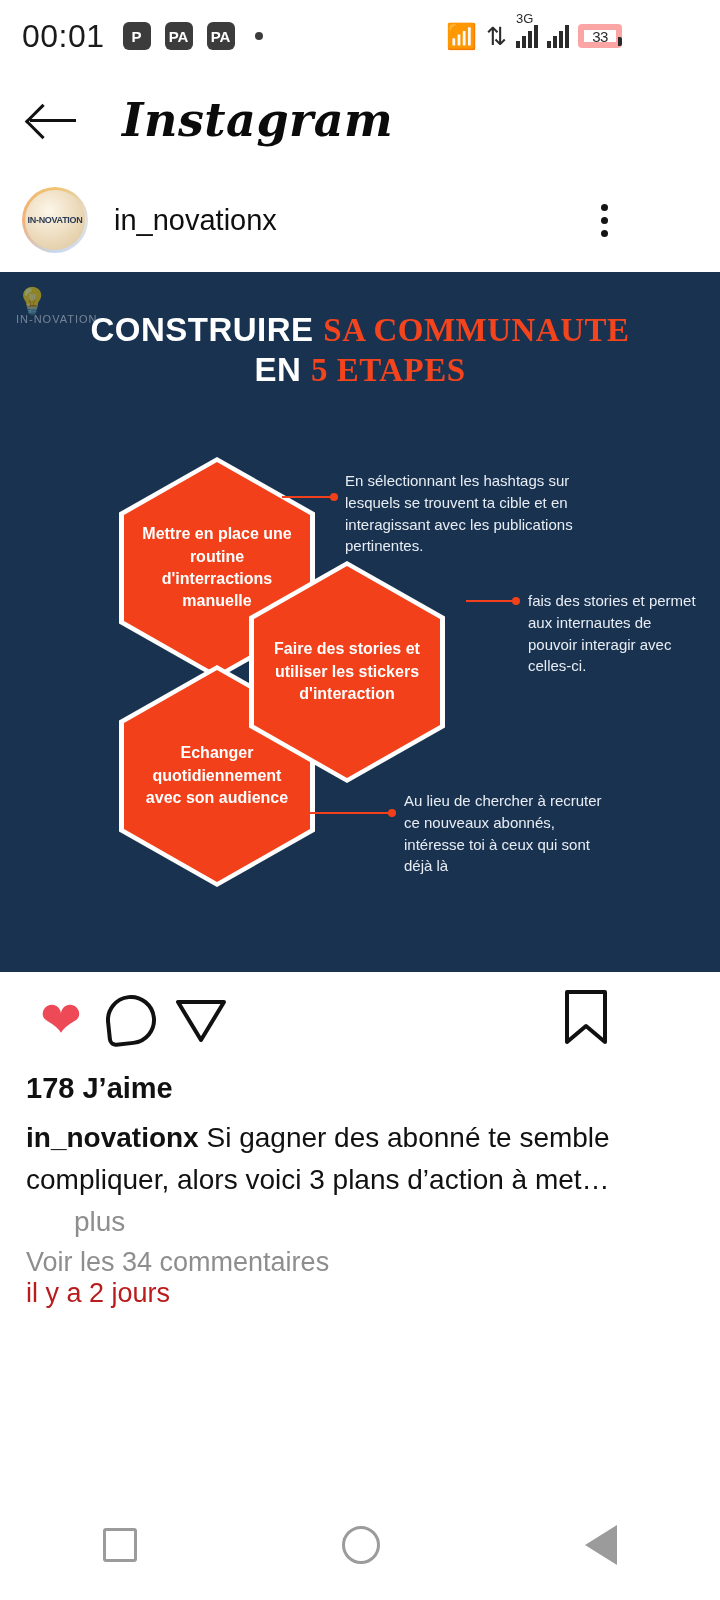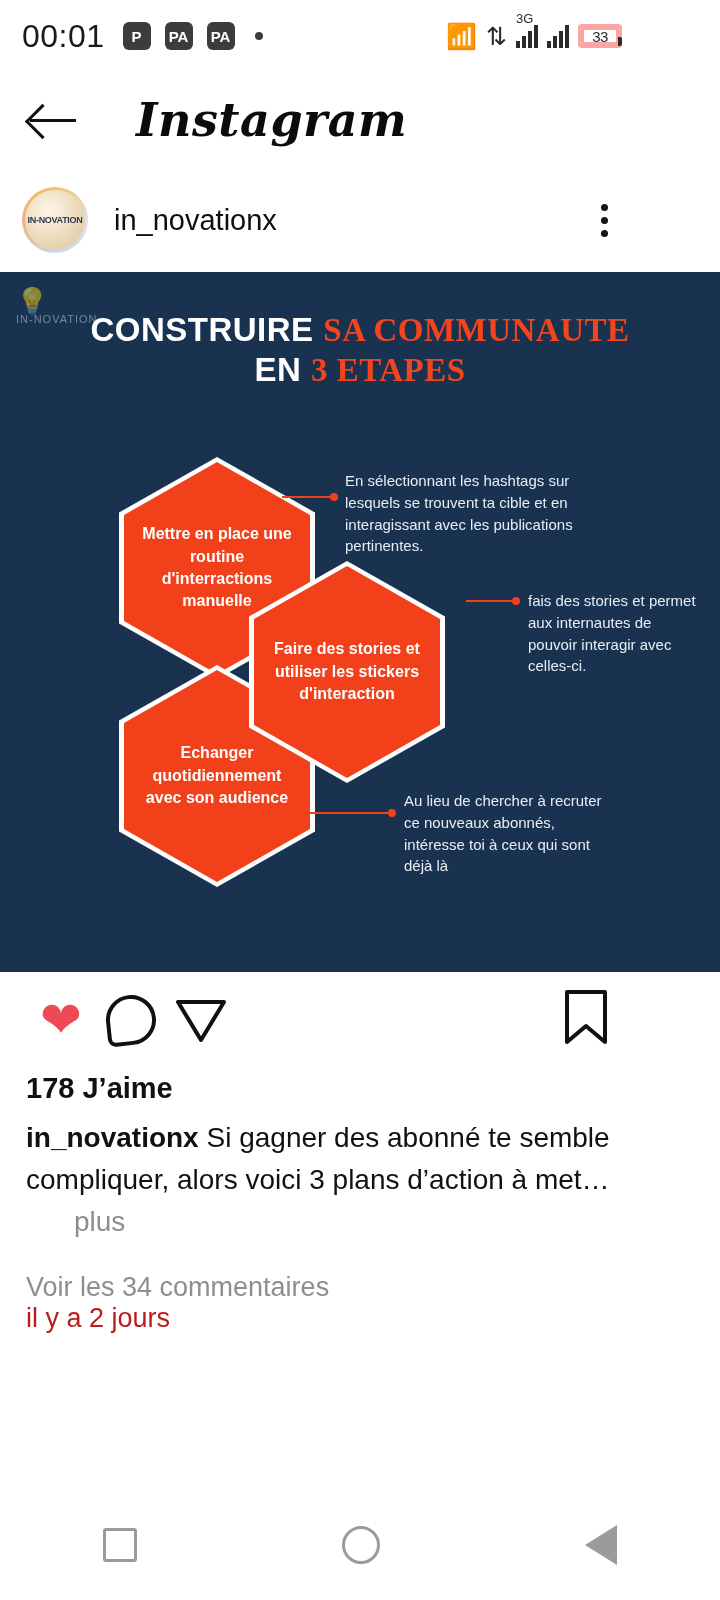--- a/index.html
+++ b/index.html
@@ -55,21 +55,21 @@
   }
   .back-arrow { width: 58px; height: 48px; position: relative; }
   .back-arrow:before {
     content: ""; position: absolute; left: 4px; top: 23px; width: 46px; height: 3px; background: #111;
   }
   .back-arrow:after {
     content: ""; position: absolute; left: 4px; top: 13px; width: 22px; height: 22px;
     border-left: 3px solid #111; border-bottom: 3px solid #111; transform: rotate(45deg);
   }
   .brand {
-    margin-left: 52px;
+    margin-left: 38px;
     font-family: "DejaVu Serif", serif;
     font-style: italic; font-weight: bold;
     font-size: 46px; color: #0b0b0b; letter-spacing: .5px;
   }
 
   
   .post-header { height: 104px; display: flex; align-items: center; padding: 0 22px; background: #fff; }
   .avatar-ring {
     width: 66px; height: 66px; border-radius: 50%;
     background: conic-gradient(#f0c36d, #e1e1e1, #c7d8f0, #f2b07a, #f0c36d);
@@ -146,21 +146,21 @@
   .send-ic svg { width: 52px; height: 48px; }
   .save { margin-left: auto; width: 54px; height: 62px; }
   .save svg { width: 44px; height: 56px; }
 
   
   .caption-block { padding: 0 26px; background: #fff; }
   .likes { font-size: 29px; font-weight: bold; color: #111; margin-top: 4px; }
   .caption { font-size: 28px; color: #111; line-height: 1.5; margin-top: 12px; }
   .caption .user { font-weight: bold; }
   .caption .more { color: #8e8e8e; margin-left: 48px; }
-  .comments-link { font-size: 27px; color: #8e8e8e; margin-top: 29px; }
+  .comments-link { font-size: 27px; color: #8e8e8e; margin-top: 4px; }
   .timeago { font-size: 27px; color: #b91c1c; }
 
   
   .navbar {
     position: absolute; bottom: 0; left: 0; width: 720px; height: 110px;
     display: flex; align-items: center; justify-content: space-around; background: #fff;
   }
   .nav-square { width: 34px; height: 34px; border: 3px solid #9b9b9b; border-radius: 3px; }
   .nav-circle { width: 38px; height: 38px; border: 3px solid #9b9b9b; border-radius: 50%; }
   .nav-tri { width: 0; height: 0; border-top: 20px solid transparent; border-bottom: 20px solid transparent; border-right: 32px solid #9b9b9b; }
@@ -229,21 +229,21 @@
       <div class="txt">IN-NOVATION</div>
     </div>
 
     <div class="media-title">
       <div class="l1">
         <span class="tw">CONSTRUIRE</span>
         <span class="to">SA COMMUNAUTE</span>
       </div>
       <div class="l2">
         <span class="tw">EN</span>
-        <span class="to">3 ETAPES</span>
+        <span class="to">5 ETAPES</span>
       </div>
     </div>
 
     <div class="hexes">
       <div class="hex-wrap hx1">
         <div class="ring"></div>
         <div class="inner">
             <span>Mettre en place une routine d'interractions manuelle</span>
           </div>
       </div>

